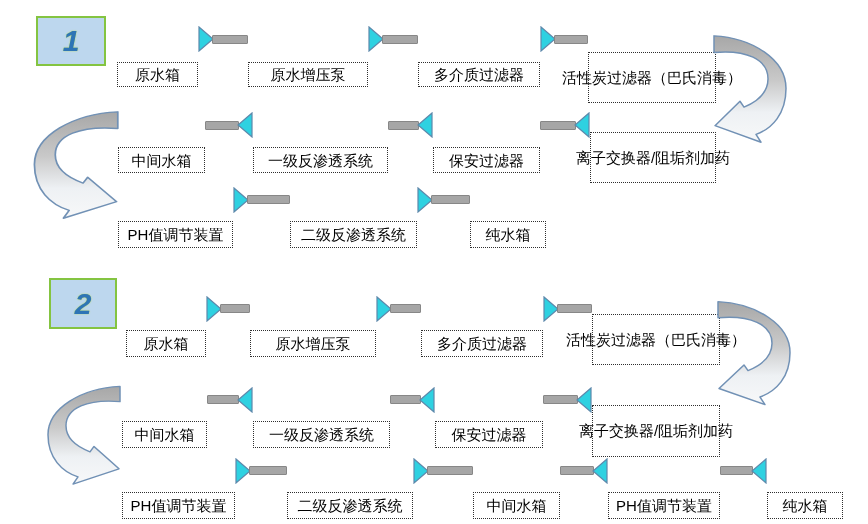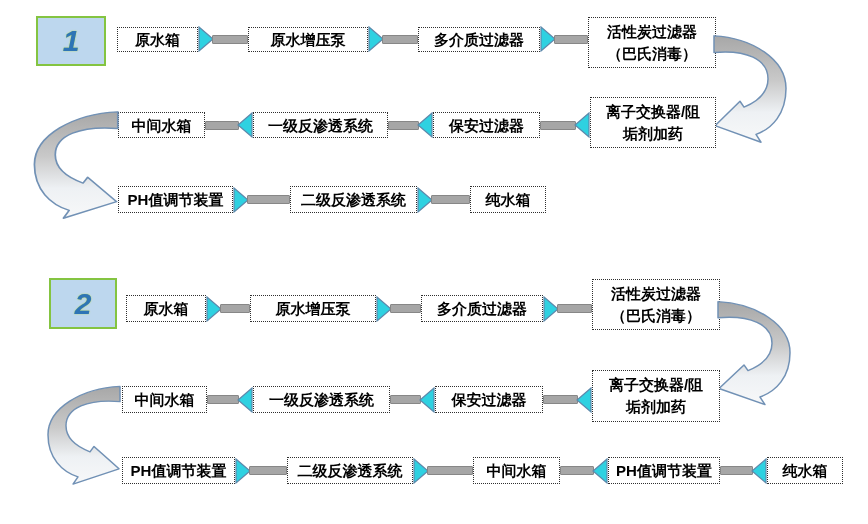--- a/index.html
+++ b/index.html
@@ -4,23 +4,23 @@
 <style>
   html,body{margin:0;padding:0;background:#fff;}
   .canvas{
     position:relative;width:868px;height:524px;background:#ffffff;overflow:hidden;
     font-family:"Liberation Sans","DejaVu Sans",sans-serif;
   }
   .node{
     position:absolute;box-sizing:border-box;background:#ffffff;
     border:1px dotted #2f2f2f;color:#000;
     display:flex;align-items:center;justify-content:center;text-align:center;
-    font-size:15px;font-weight:bold;line-height:21px;white-space:nowrap;
+    font-size:15px;font-weight:normal;line-height:21px;white-space:nowrap;margin-top:35px;
   }
-  .node.two{flex-direction:column;line-height:22px;}
+  .node.two{line-height:22px;}
   .badge{
     position:absolute;box-sizing:border-box;background:#bdd7ee;border:2px solid #84c441;
     display:flex;align-items:center;justify-content:center;
     font-size:30px;font-weight:bold;font-style:italic;color:#2e75b6;
     text-shadow:0 0 1px #9dc85c,0 0 2px #c6e09a;
   }
   .conn{position:absolute;display:flex;align-items:center;}
   .conn svg{flex:0 0 16px;width:16px;height:26px;display:block;}
   .conn polygon{fill:#2ed1e1;stroke:#5d88ab;stroke-width:1.2;}
   .conn .bar{flex:1;height:7px;background:#a6a6a6;border:1px solid #878787;border-radius:1px;}

